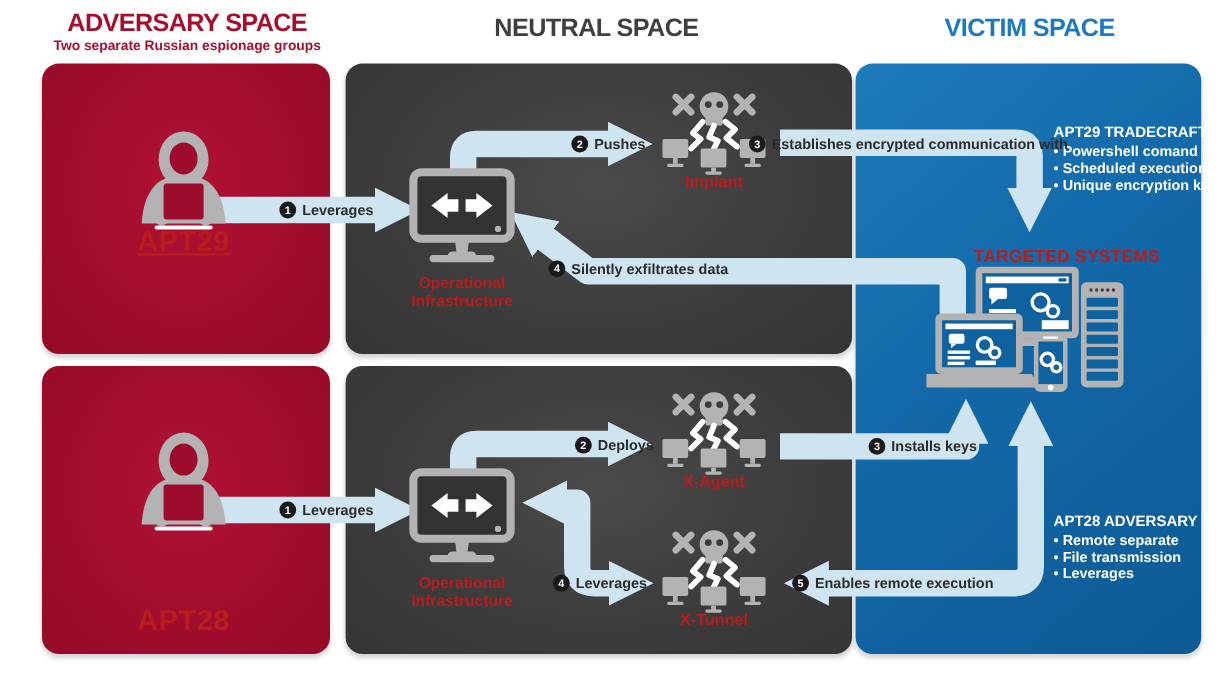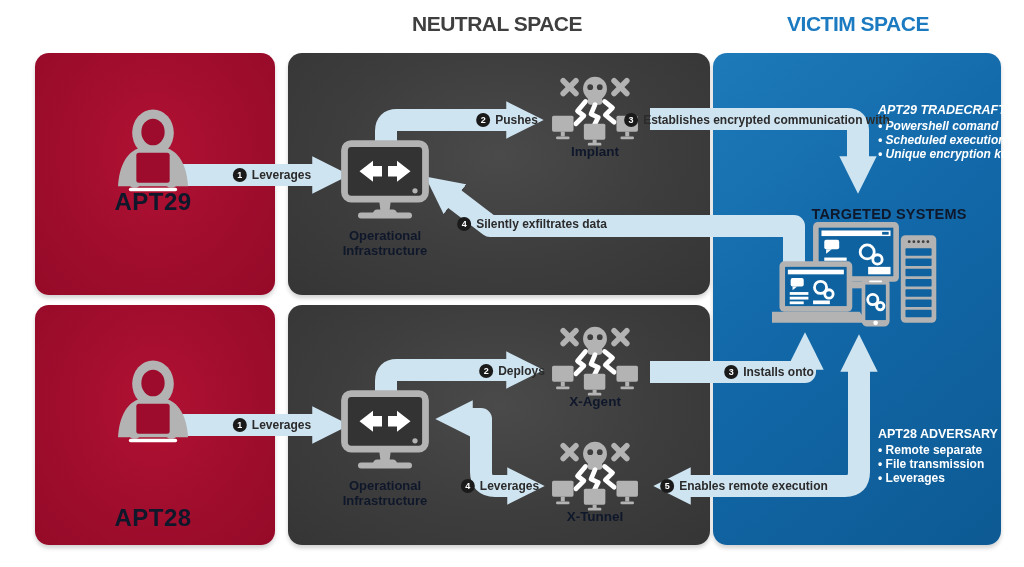--- a/index.html
+++ b/index.html
@@ -26,39 +26,41 @@
 
   
   .flow-label { position:absolute; transform:translate(-50%,-50%); z-index:9;
     font-size:12px; font-weight:bold; color:#2b2b2b; white-space:nowrap;
     display:flex; align-items:center; }
   .flow-label .n { display:inline-block; width:14px; height:14px; border-radius:50%;
     background:#1a1a1a; color:#ffffff; font-size:9px; line-height:14px; text-align:center;
     margin-right:5px; flex:0 0 auto; }
 
   
-  .icon-label { position:absolute; transform:translateX(-50%); z-index:9; color:#0f172a;
+  .icon-label { position:absolute; transform:translateX(-50%); z-index:9; color:#b91c1c;
     font-weight:bold; text-align:center; white-space:nowrap; }
   .actor-label { font-size:24px; letter-spacing:0.5px; }
   .infra-label { font-size:13px; line-height:15px; white-space:normal; width:120px; }
   .malware-label { font-size:13.5px; }
   .ts-label { font-size:14.5px; letter-spacing:0.2px; }
 
   
   .tradecraft { position:absolute; z-index:9; color:#ffffff; }
   .tc-title { font-size:12.5px; font-weight:bold; margin-bottom:2px; white-space:nowrap; }
   .tc-item { font-size:12px; font-weight:bold; line-height:14px; white-space:nowrap; }
   .tc-item::before { content:"• "; }
 </style>
 </head>
 <body>
 
 <div class="canvas">
 
   <div class="col-header" style="left:156px; top:8px;">
+    <div class="col-title hdr-red">ADVERSARY SPACE</div>
+    <div class="col-sub hdr-red">Two separate Russian espionage groups</div>
   </div>
   <div class="col-header" style="left:497px; top:12px;">
     <div class="col-title hdr-gray">NEUTRAL SPACE</div>
   </div>
   <div class="col-header" style="left:858px; top:12px;">
     <div class="col-title hdr-blue">VICTIM SPACE</div>
   </div>
 
   <div class="space-box box-red" style="left:35px;  top:53px;  width:240px; height:242px;"></div>
   <div class="space-box box-red" style="left:35px;  top:305px; width:240px; height:240px;"></div>
@@ -89,21 +91,21 @@
     <svg width="100" height="110" viewBox="0 0 120 110">
       <ellipse cx="60" cy="32" rx="25" ry="28" fill="#b3b3b3"></ellipse>
       <ellipse cx="60" cy="31" rx="14" ry="16" fill="#9d0c2c"></ellipse>
       <path d="M18 96 C20 64 34 52 46 50 L74 50 C86 52 100 64 102 96 Z" fill="#b3b3b3"></path>
       <circle cx="38" cy="90" r="8" fill="#b3b3b3"></circle>
       <circle cx="82" cy="90" r="8" fill="#b3b3b3"></circle>
       <rect x="40" y="56" width="40" height="36" rx="3" fill="#9d0c2c"></rect>
       <rect x="31" y="98" width="58" height="4" rx="2" fill="#ffffff"></rect>
     </svg>
   </div>
-  <div class="icon-label actor-label" style="left:153px; top:188px;">APT29</div>
+  <div class="icon-label actor-label" style="left:153px; top:188px;text-decoration:underline;">APT29</div>
 
   <div class="icon-abs" style="left:103px; top:348px; width:100px; height:110px;">
     <svg width="100" height="110" viewBox="0 0 120 110">
       <ellipse cx="60" cy="32" rx="25" ry="28" fill="#b3b3b3"></ellipse>
       <ellipse cx="60" cy="31" rx="14" ry="16" fill="#9d0c2c"></ellipse>
       <path d="M18 96 C20 64 34 52 46 50 L74 50 C86 52 100 64 102 96 Z" fill="#b3b3b3"></path>
       <circle cx="38" cy="90" r="8" fill="#b3b3b3"></circle>
       <circle cx="82" cy="90" r="8" fill="#b3b3b3"></circle>
       <rect x="40" y="56" width="40" height="36" rx="3" fill="#9d0c2c"></rect>
       <rect x="31" y="98" width="58" height="4" rx="2" fill="#ffffff"></rect>
@@ -284,21 +286,21 @@
 
       <rect x="96" y="60" width="30" height="52" rx="6" fill="#b3b3b3"></rect>
       <rect x="100" y="67" width="22" height="38" fill="#0e62a0"></rect>
       <circle cx="108" cy="83" r="5.5" fill="none" stroke="#ffffff" stroke-width="3"></circle>
       <circle cx="116" cy="90" r="4" fill="none" stroke="#ffffff" stroke-width="3"></circle>
       <circle cx="111" cy="108" r="2.5" fill="#ffffff"></circle>
       <rect x="104" y="62.5" width="14" height="2" rx="1" fill="#ffffff"></rect>
     </svg>
   </div>
 
-  <div class="tradecraft" style="left:878px; top:103px;font-style:italic;">
+  <div class="tradecraft" style="left:878px; top:103px;">
     <div class="tc-title">APT29 TRADECRAFT</div>
     <div class="tc-item">Powershell comand</div>
     <div class="tc-item">Scheduled execution</div>
     <div class="tc-item">Unique encryption keys</div>
   </div>
   <div class="tradecraft" style="left:878px; top:427px;">
     <div class="tc-title">APT28 ADVERSARY</div>
     <div class="tc-item">Remote separate</div>
     <div class="tc-item">File transmission</div>
     <div class="tc-item">Leverages</div>
@@ -323,21 +325,21 @@
   <div class="flow-label" style="left:272px; top:425px;">
     <span class="n">1</span>
       <span>Leverages</span>
   </div>
   <div class="flow-label" style="left:512px; top:371px;">
     <span class="n">2</span>
       <span>Deploys</span>
   </div>
   <div class="flow-label" style="left:769px; top:372px;">
     <span class="n">3</span>
-      <span>Installs onto</span>
+      <span>Installs keys</span>
   </div>
   <div class="flow-label" style="left:500px; top:486px;">
     <span class="n">4</span>
       <span>Leverages</span>
   </div>
   <div class="flow-label" style="left:744px; top:486px;">
     <span class="n">5</span>
       <span>Enables remote execution</span>
   </div>
 

